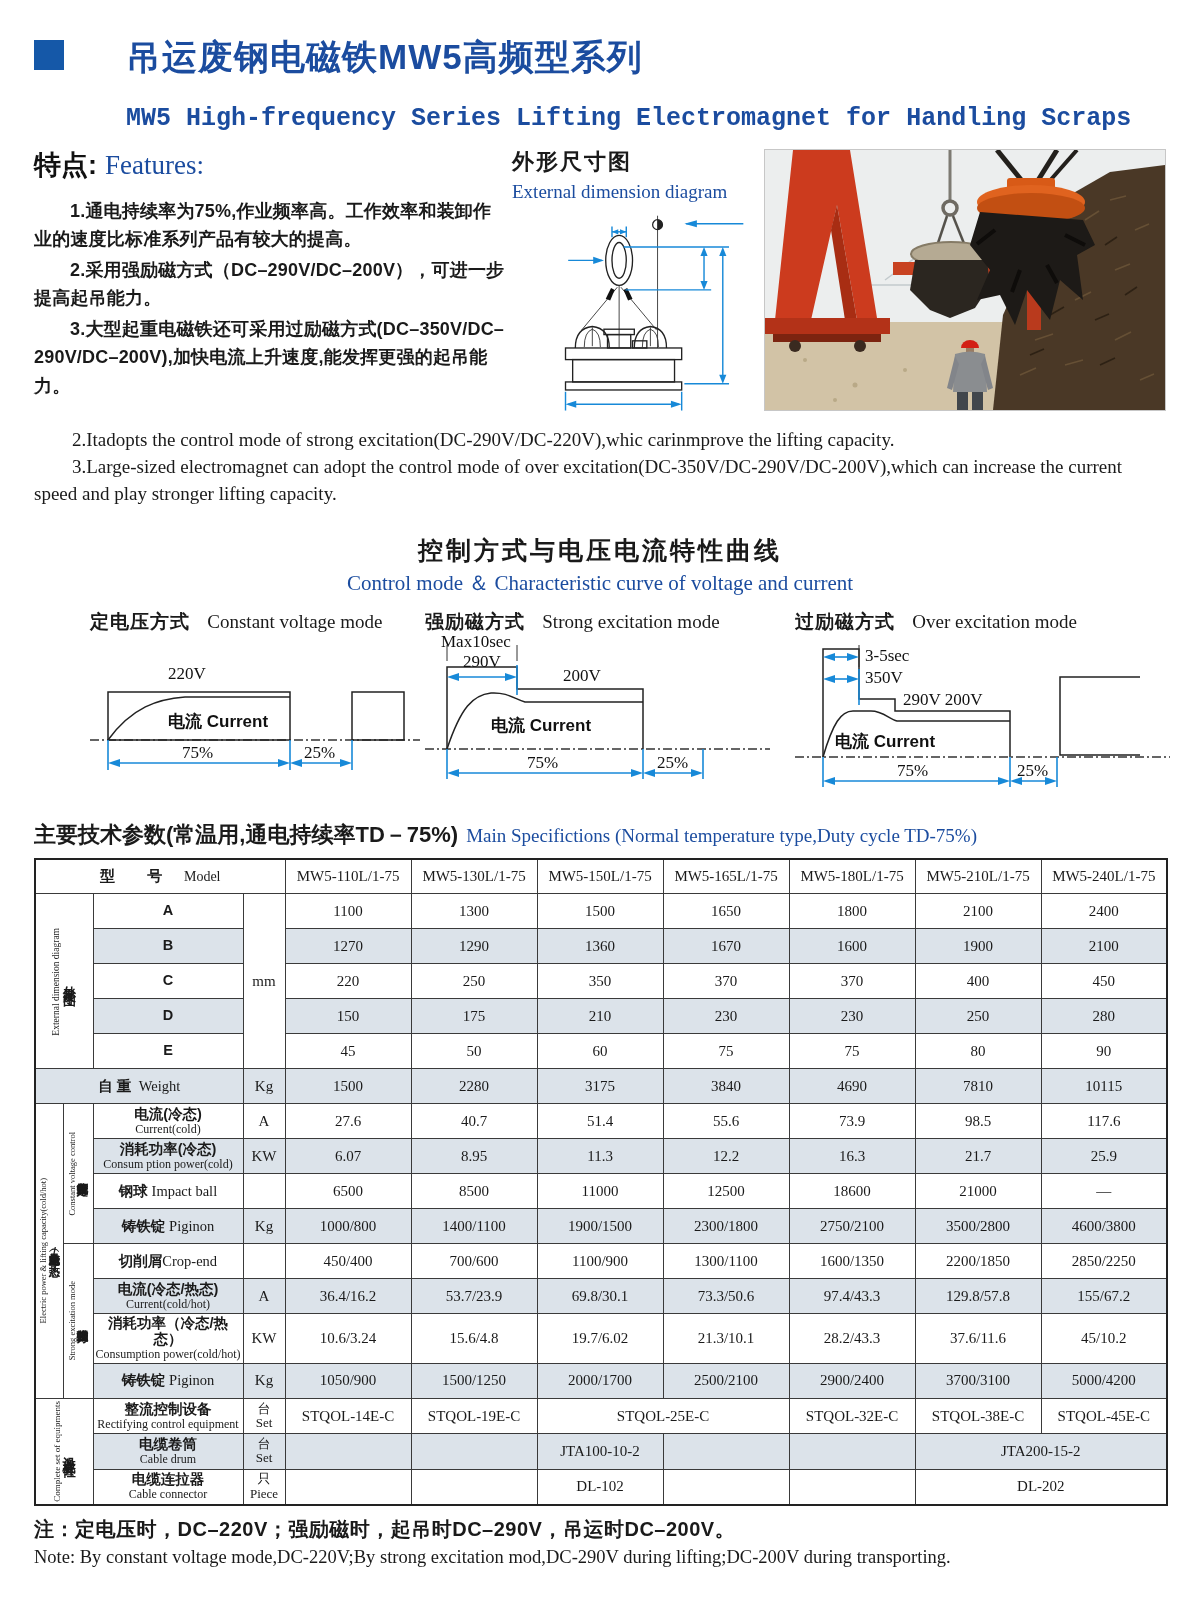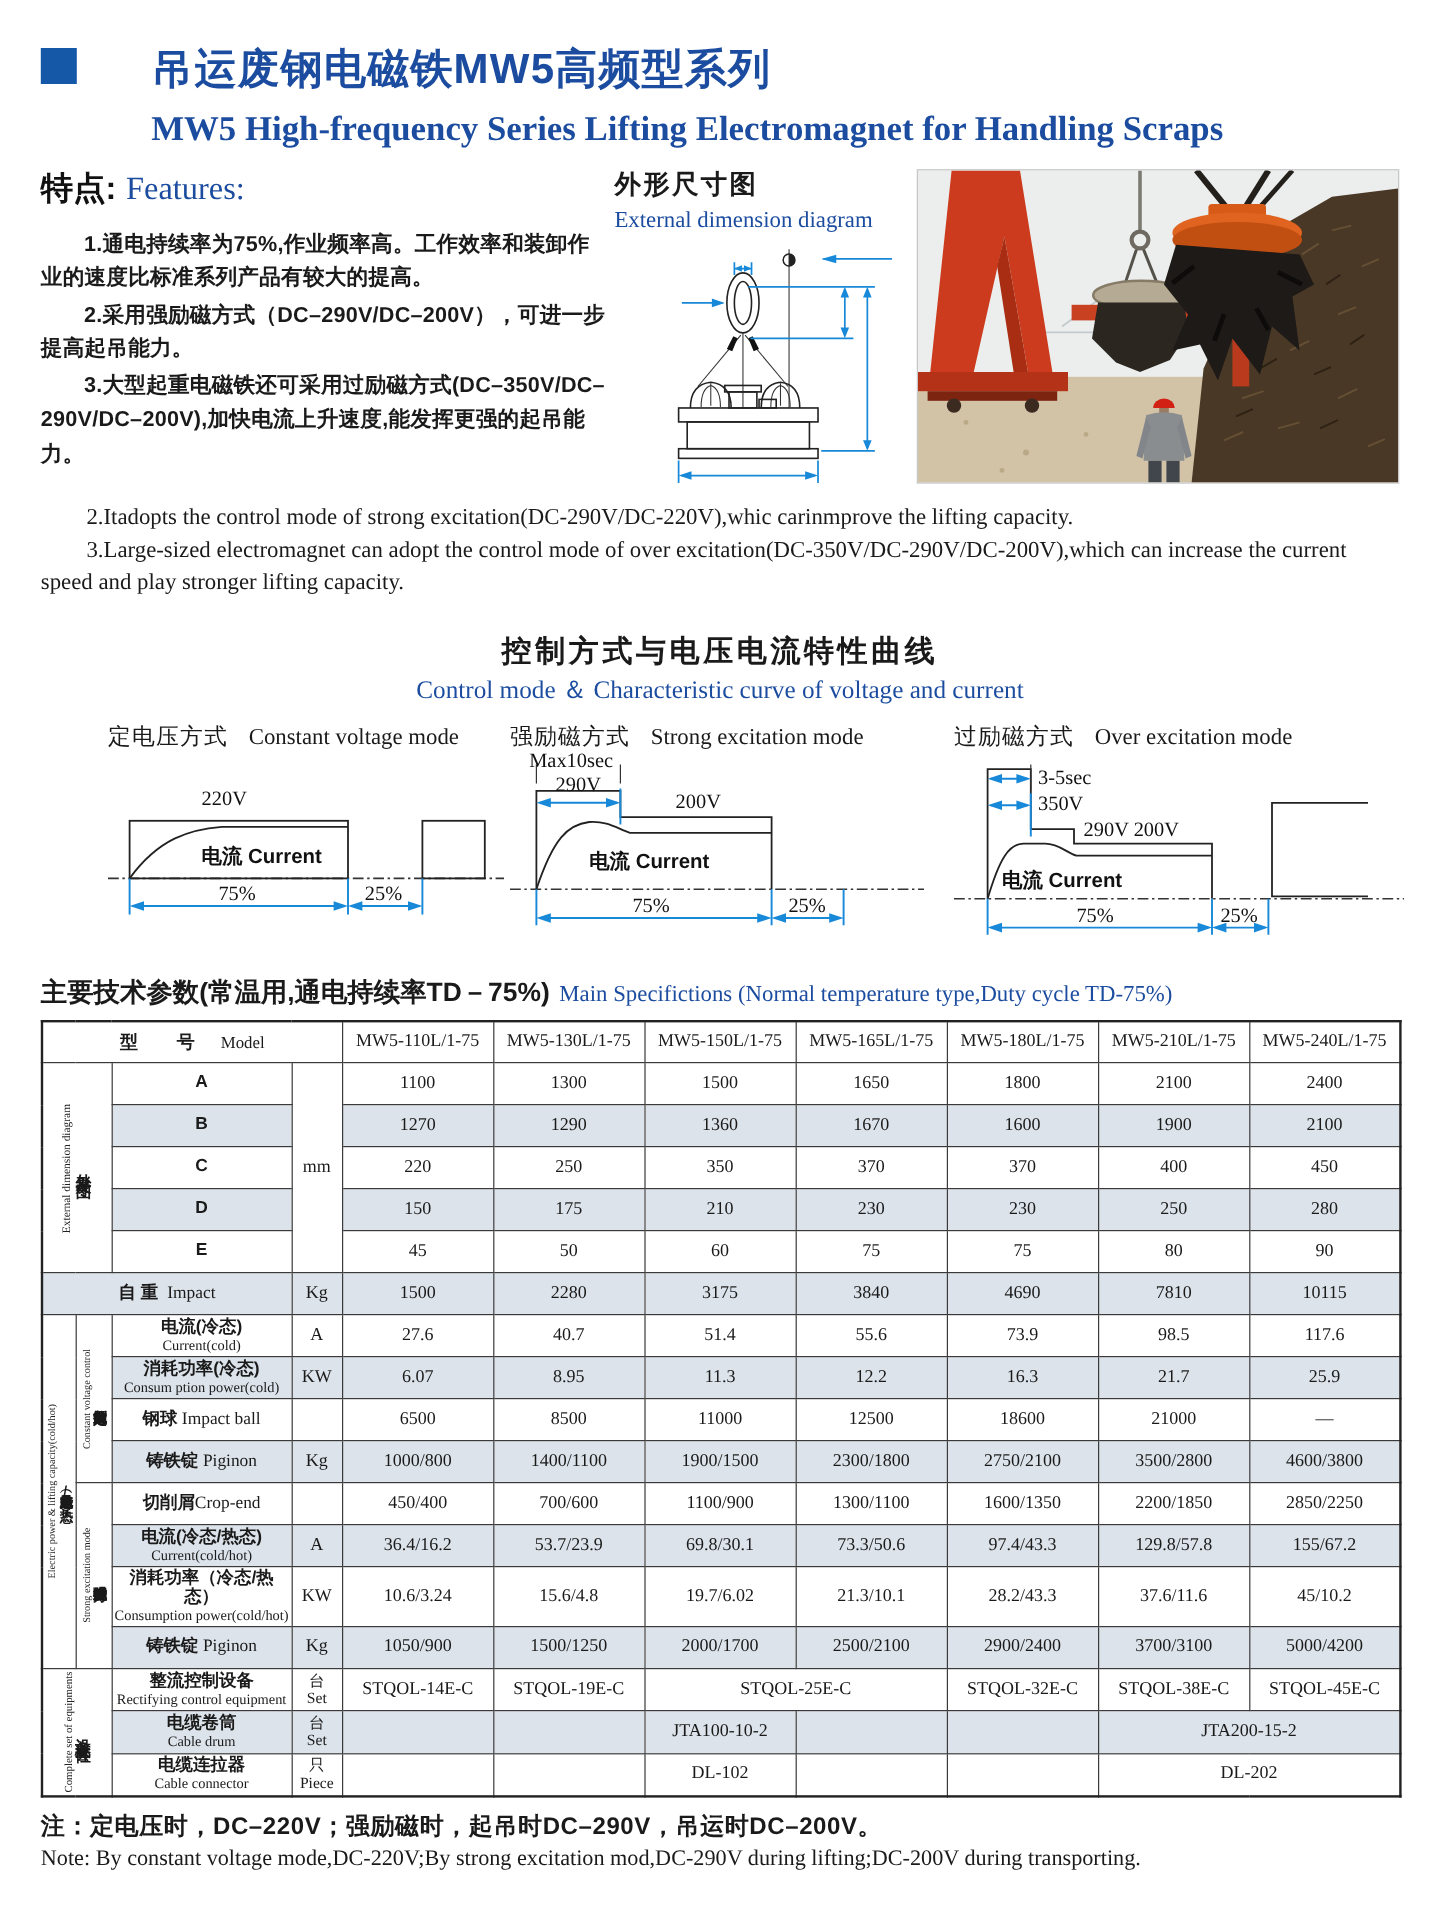--- a/index.html
+++ b/index.html
@@ -12,21 +12,21 @@
   *{margin:0;padding:0;box-sizing:border-box;}
   html,body{width:1200px;background:#fff;}
   body{height:1600px;overflow:hidden;font-family:"Liberation Sans","DejaVu Sans",sans-serif;color:var(--ink);position:relative;}
   .serif{font-family:"Liberation Serif","DejaVu Serif",serif;}
 
   
   .page-head{display:flex;align-items:flex-start;margin:34px 34px 0 34px;}
   .bullet{width:30px;height:30px;background:#1558a8;margin-top:6px;}
   .titles{margin-left:62px;}
   .title-zh{font-size:35px;font-weight:bold;color:var(--title-blue);letter-spacing:1px;}
-  .title-en{font-family:Liberation Serif, serif;font-size:29px;font-weight:bold;color:var(--title-blue);margin-top:11px;}
+  .title-en{font-family:Liberation Mono, monospace;font-size:25px;font-weight:bold;color:var(--title-blue);margin-top:23px;}
 
   
   .top-grid{position:relative;margin:14px 34px 0 34px;height:270px;}
   .features{position:absolute;left:0;top:0;width:475px;}
   .feat-head{font-size:27px;}
   .feat-zh{font-weight:bold;color:#111;}
   .feat-en{font-family:"Liberation Serif","DejaVu Serif",serif;color:var(--title-blue);margin-left:8px;}
   .features p{font-size:18px;font-weight:600;line-height:1.58;text-indent:2em;margin-top:2px;letter-spacing:0.2px;}
   .features p:first-of-type{margin-top:14px;}
   .dim-block{position:absolute;left:478px;top:0;width:252px;}
@@ -42,21 +42,21 @@
   
   .control{margin-top:26px;text-align:center;}
   .ctl-title-zh{font-size:25px;font-weight:bold;letter-spacing:3px;}
   .ctl-title-en{font-family:"Liberation Serif","DejaVu Serif",serif;font-size:21px;color:var(--title-blue);margin-top:2px;}
   .modes{position:relative;height:195px;margin:12px 20px 0 20px;text-align:left;}
   .mode{position:absolute;top:0;}
   .mode1{left:70px;width:330px;}
   .mode2{left:405px;width:360px;}
   .mode3{left:775px;width:385px;}
   .mode-head{font-size:19px;white-space:nowrap;}
-  .m-zh{font-weight:normal;letter-spacing:1px;}
+  .m-zh{font-weight:bold;letter-spacing:1px;}
   .m-en{font-family:"Liberation Serif","DejaVu Serif",serif;margin-left:12px;}
   .fig{position:relative;margin-top:2px;}
   .lbl{position:absolute;font-family:"Liberation Serif","DejaVu Serif",serif;font-size:17px;color:#111;white-space:nowrap;line-height:1;}
   .lbl.zh{font-family:"Liberation Sans","DejaVu Sans",sans-serif;font-weight:600;}
   svg .blk{stroke:#222;stroke-width:1.5;fill:none;}
   svg .thin{stroke:#333;stroke-width:1;fill:none;}
   svg .dashdot{stroke:#333;stroke-width:1.3;fill:none;stroke-dasharray:9 3 2 3;}
   svg .bl{stroke:var(--accent-blue);stroke-width:1.6;fill:none;}
   svg .blf{fill:var(--accent-blue);stroke:none;}
 
@@ -471,21 +471,21 @@
         <td>50</td>
         <td>60</td>
         <td>75</td>
         <td>75</td>
         <td>80</td>
         <td>90</td>
   </tr>
 
   <tr class="shade">
     <td colspan="3" class="rl">
-      <span class="rl-zh" style="display:inline">自 重</span>&nbsp;&nbsp;<span class="inline-en">Impact</span>
+      <span class="rl-zh" style="display:inline">自 重</span>&nbsp;&nbsp;<span class="inline-en">Weight</span>
     </td>
     <td class="unit">Kg</td>
     <td>1500</td>
         <td>2280</td>
         <td>3175</td>
         <td>3840</td>
         <td>4690</td>
         <td>7810</td>
         <td>10115</td>
   </tr>

